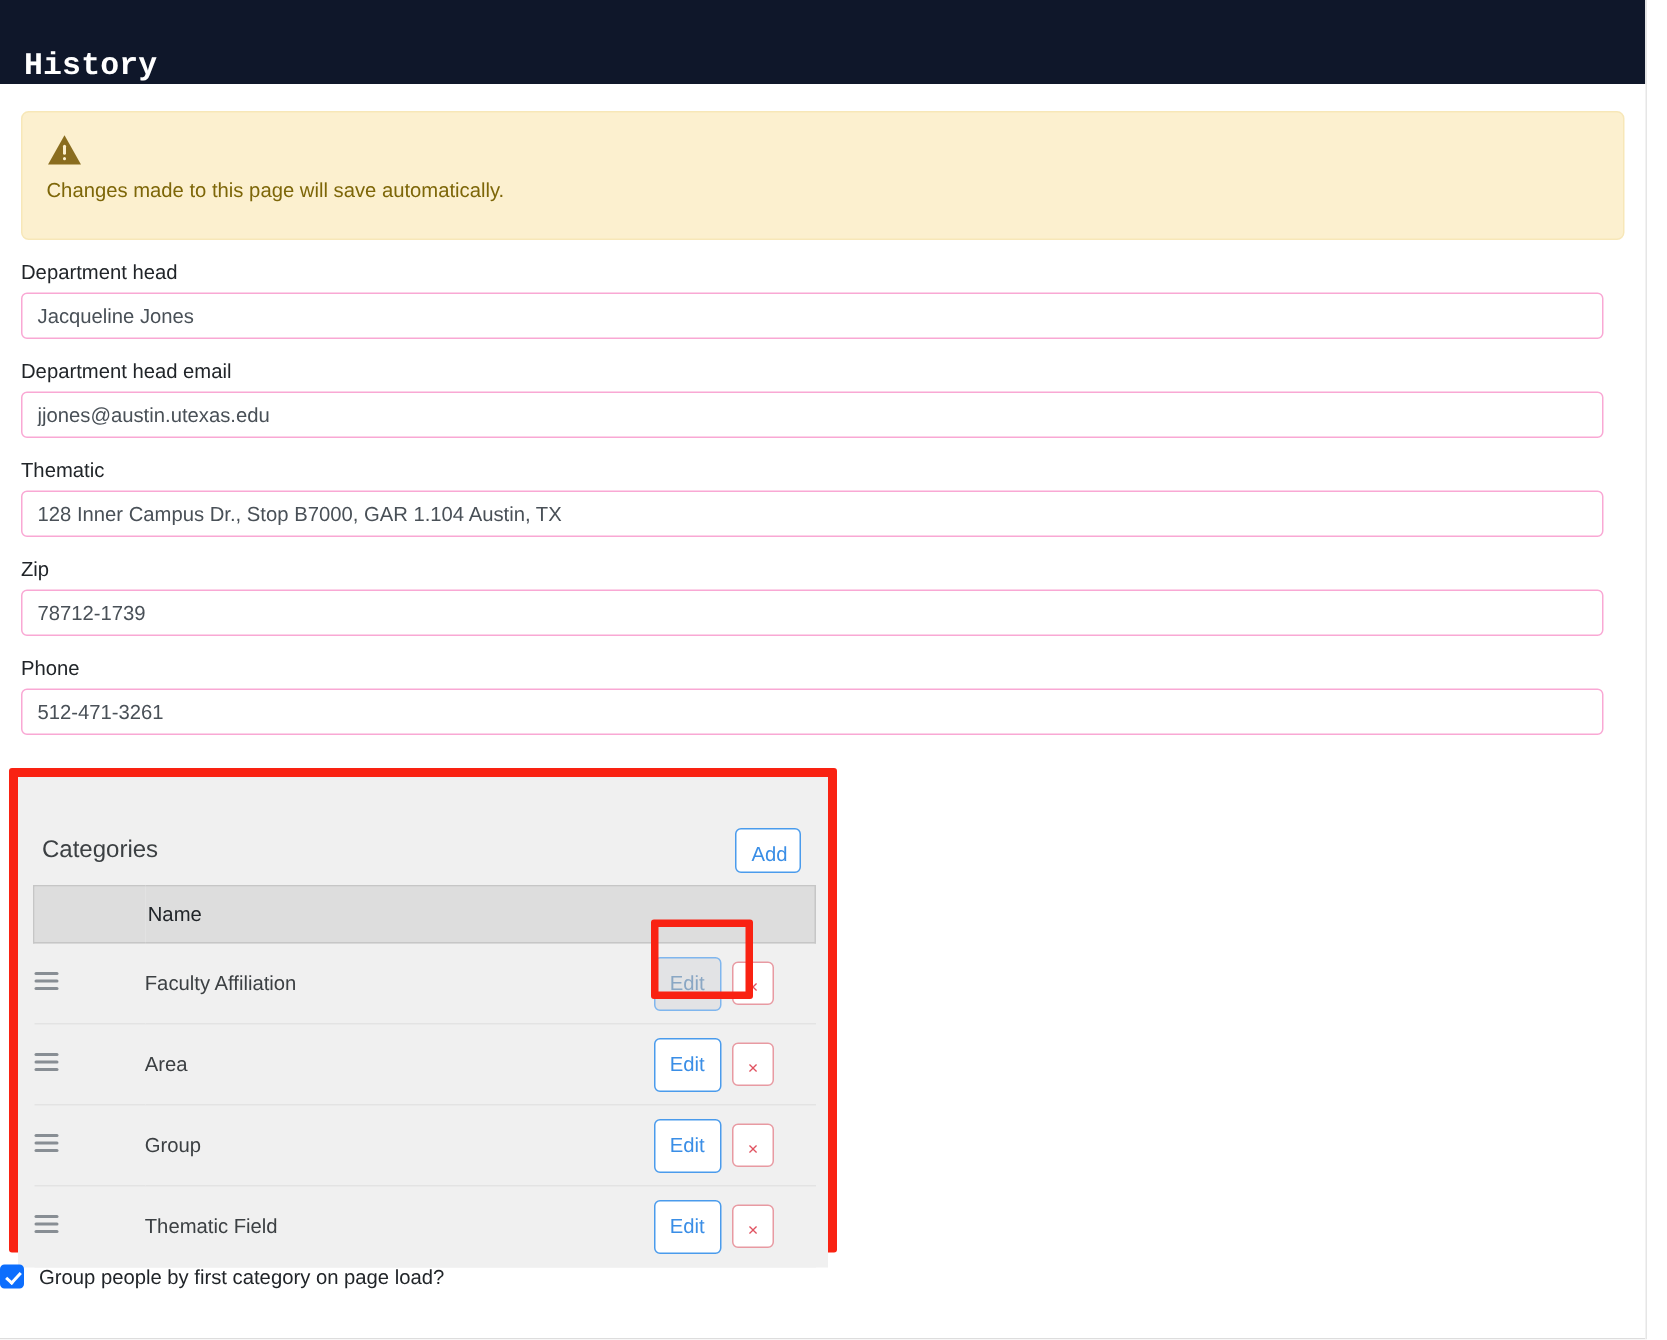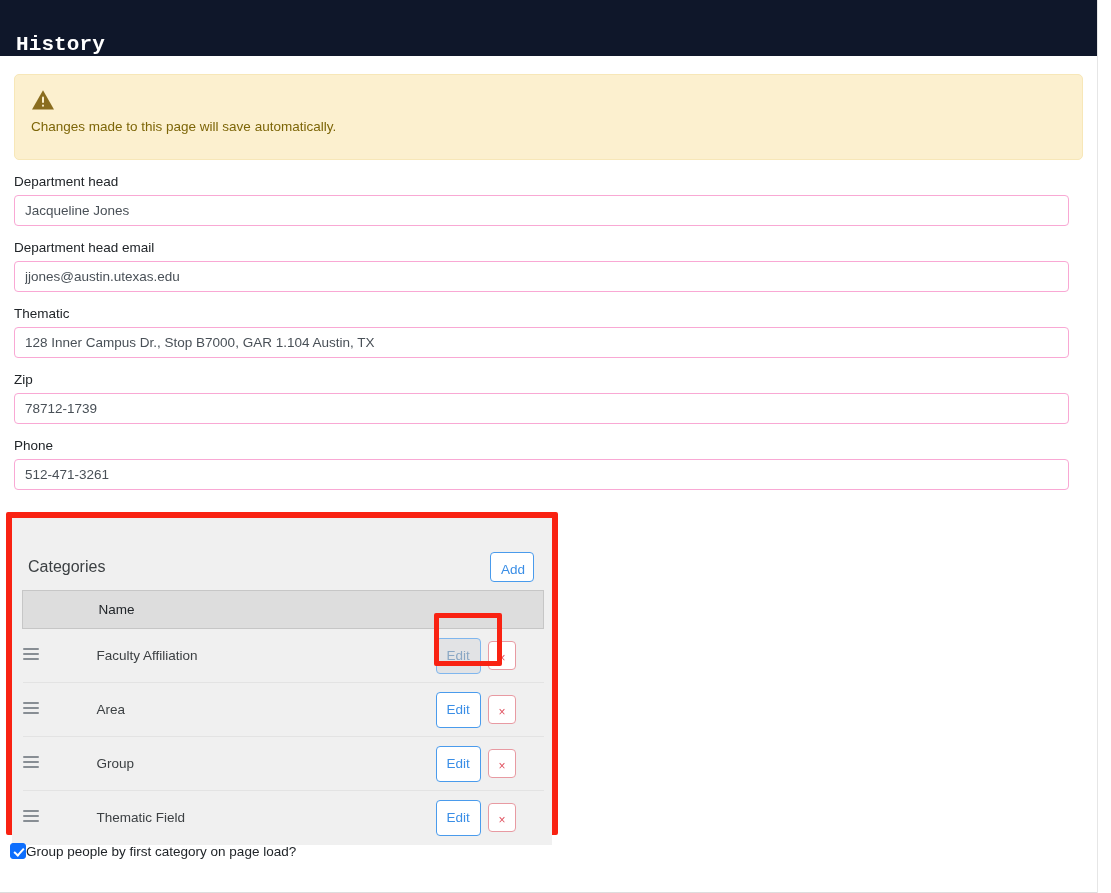--- a/index.html
+++ b/index.html
@@ -232,25 +232,25 @@
     height: 53px;
     border: 5px solid #f92212;
     border-radius: 2px;
     pointer-events: none;
     z-index: 5;
   }
 
   
   #group-row {
     position: absolute;
-    left: 10px;
+    left: 0;
     top: 843px;
     display: flex;
     align-items: center;
-    gap: 0;
+    gap: 10px;
   }
   .cb {
     width: 16px;
     height: 16px;
     border-radius: 3px;
     background: #0d6efd;
     border: 1px solid #0d6efd;
     position: relative;
     cursor: pointer;
     flex: none;

